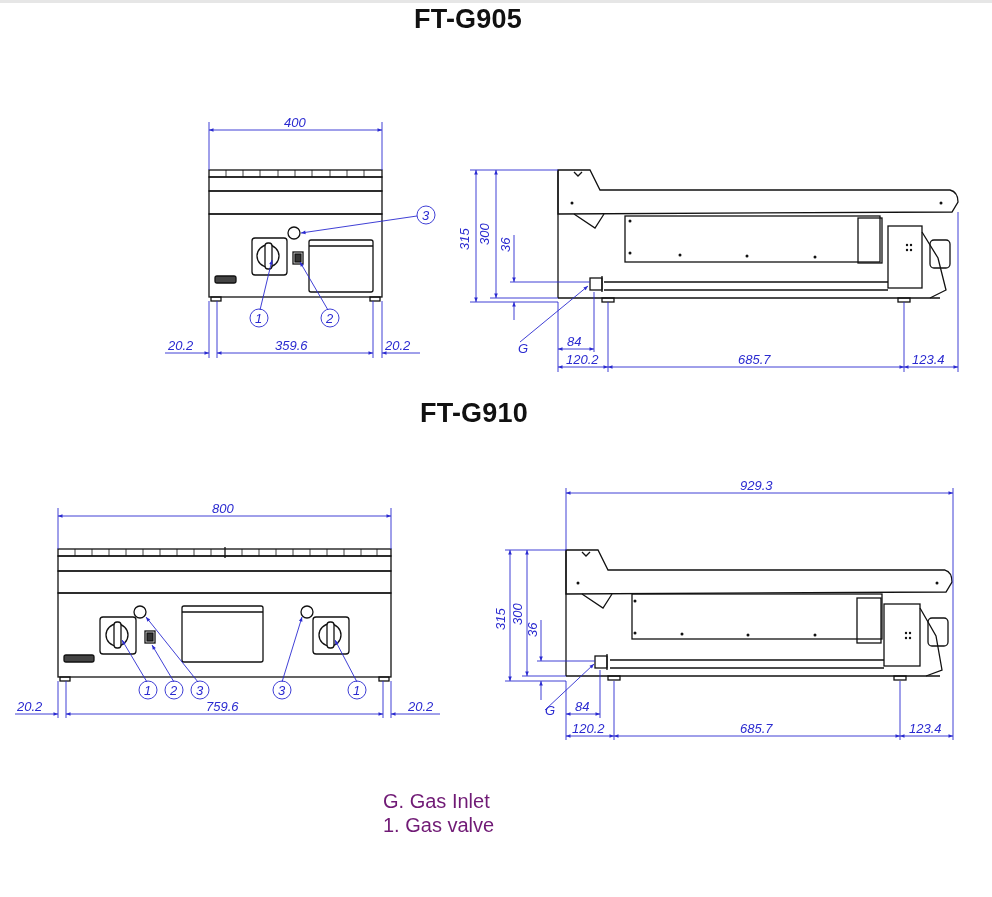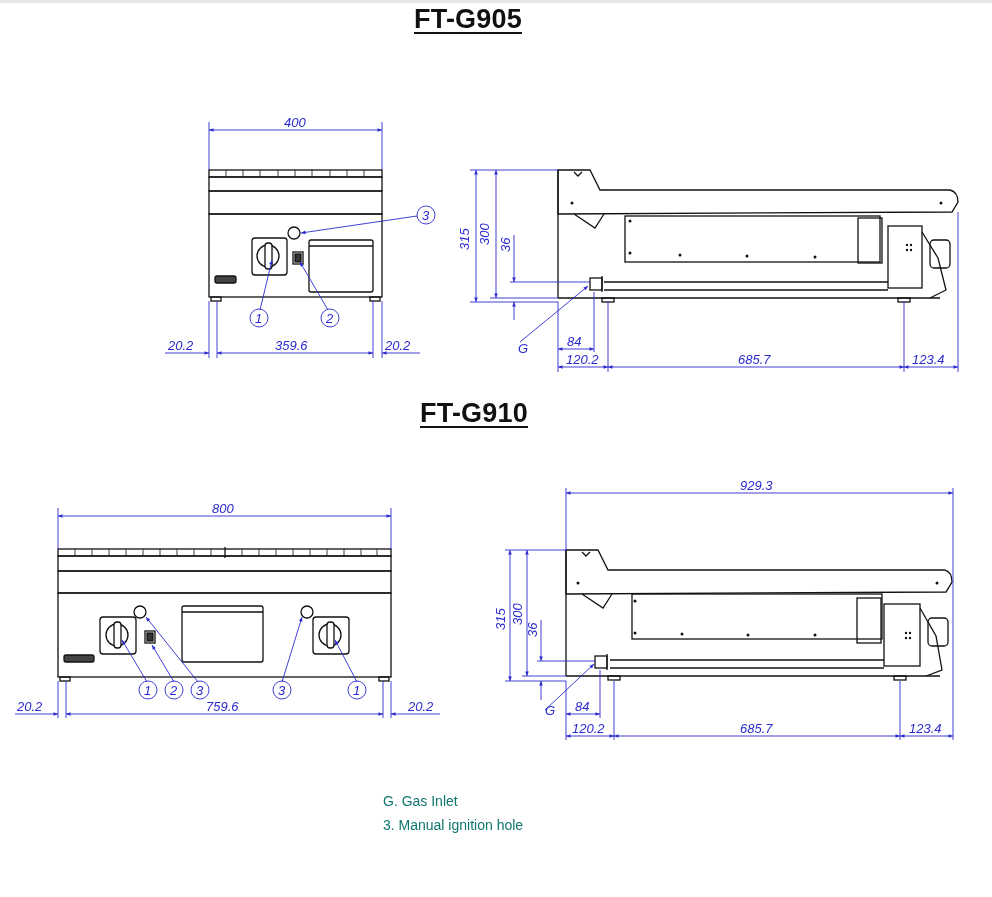--- a/index.html
+++ b/index.html
@@ -1,23 +1,23 @@
 <!DOCTYPE html>
 <html><head>
 <meta charset="utf-8">
 <style>
   html, body { margin:0; padding:0; background:#ffffff; }
   body { width:992px; height:897px; position:relative; overflow:hidden; font-family:"Liberation Sans", sans-serif; }
   .topbar { position:absolute; left:0; top:0; width:992px; height:3px; background:#e6e6e6; }
-  .title { position:absolute; font-family:"Liberation Sans", sans-serif; font-weight:bold; font-size:27px; color:#111; text-decoration:underline; text-decoration-thickness:2px; text-underline-offset:4px; letter-spacing:0.2px; }
+  .title { position:absolute; font-family:"Liberation Sans", sans-serif; font-weight:bold; font-size:27px; color:#111; text-decoration-thickness:2px; text-underline-offset:4px; letter-spacing:0.2px; }
   #title1 { left:414px; top:4px; }
   #title2 { left:420px; top:398px; }
   svg.drawing { position:absolute; left:0; top:0; }
   .dim { fill:#2a2ad0; font-family:"Liberation Sans", sans-serif; font-style:italic; font-size:13px; }
-  .legend { position:absolute; left:383px; top:790px; font-family:"Liberation Sans", sans-serif; font-size:14px; color:#0f766e; line-height:23.5px; }
+  .legend { position:absolute; left:383px; top:790px; font-family:"Liberation Sans", sans-serif; font-size:20px; color:#701a75; line-height:23.5px; }
   .legend div { white-space:nowrap; }
 </style>
 </head>
 <body>
 
 <div class="topbar"></div>
 
 <div class="title" id="title1">FT-G905</div>
 <div class="title" id="title2">FT-G910</div>
 
@@ -290,14 +290,14 @@
   <text class="dim" transform="translate(537,637) rotate(-90)">36</text>
   <text class="dim" x="545" y="715">G</text>
   <text class="dim" x="575" y="711">84</text>
   <text class="dim" x="572" y="733">120.2</text>
   <text class="dim" x="740" y="733">685.7</text>
   <text class="dim" x="909" y="733">123.4</text>
 </svg>
 
 <div class="legend">
   <div>G. Gas Inlet</div>
-  <div>3. Manual ignition hole</div>
+  <div>1. Gas valve</div>
 </div>
 
 </body></html>

